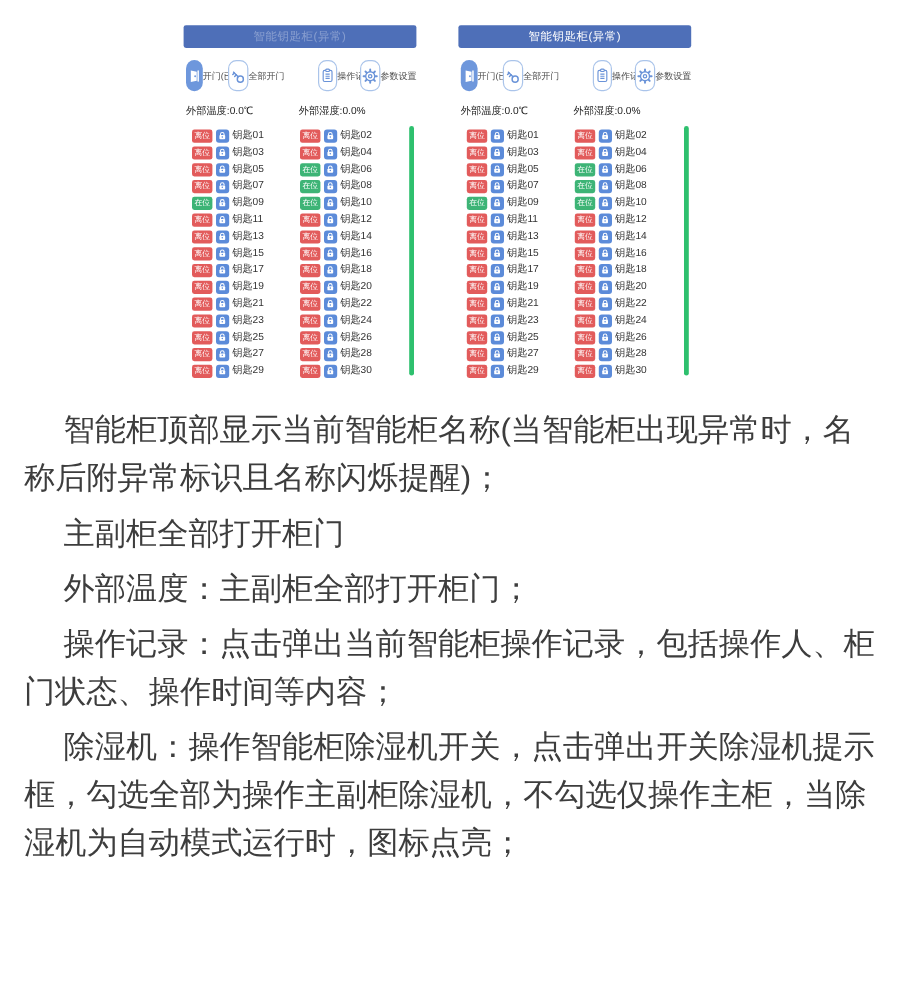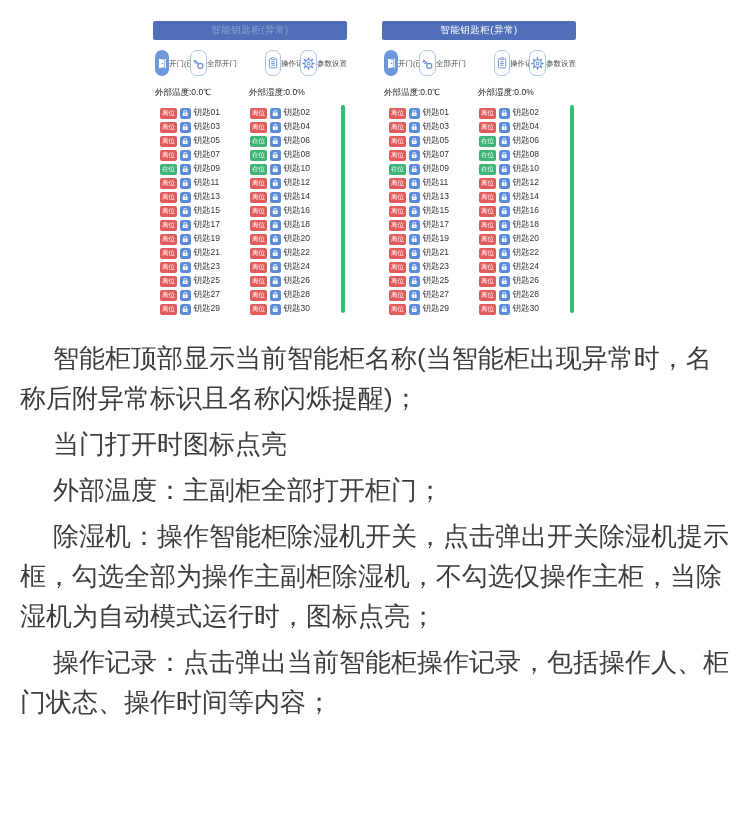--- a/index.html
+++ b/index.html
@@ -806,17 +806,17 @@
             </svg>
           </span>
           <span class="key-label">钥匙30</span>
         </div>
       </div>
       <div class="scrollbar" style="background:#2ec06e"></div>
     </section>
   </div>
 <div id="desc" class="desc">
     <p>智能柜顶部显示当前智能柜名称(当智能柜出现异常时，名称后附异常标识且名称闪烁提醒)；</p>
-    <p>当门打开时图标点亮</p>
+    <p>主副柜全部打开柜门</p>
     <p>外部温度：主副柜全部打开柜门；</p>
+    <p>操作记录：点击弹出当前智能柜操作记录，包括操作人、柜门状态、操作时间等内容；</p>
     <p>除湿机：操作智能柜除湿机开关，点击弹出开关除湿机提示框，勾选全部为操作主副柜除湿机，不勾选仅操作主柜，当除湿机为自动模式运行时，图标点亮；</p>
-    <p>操作记录：点击弹出当前智能柜操作记录，包括操作人、柜门状态、操作时间等内容；</p>
   </div>
 
 </body></html>

